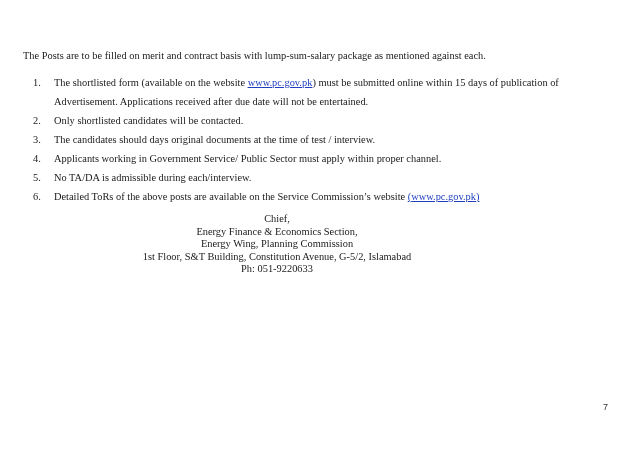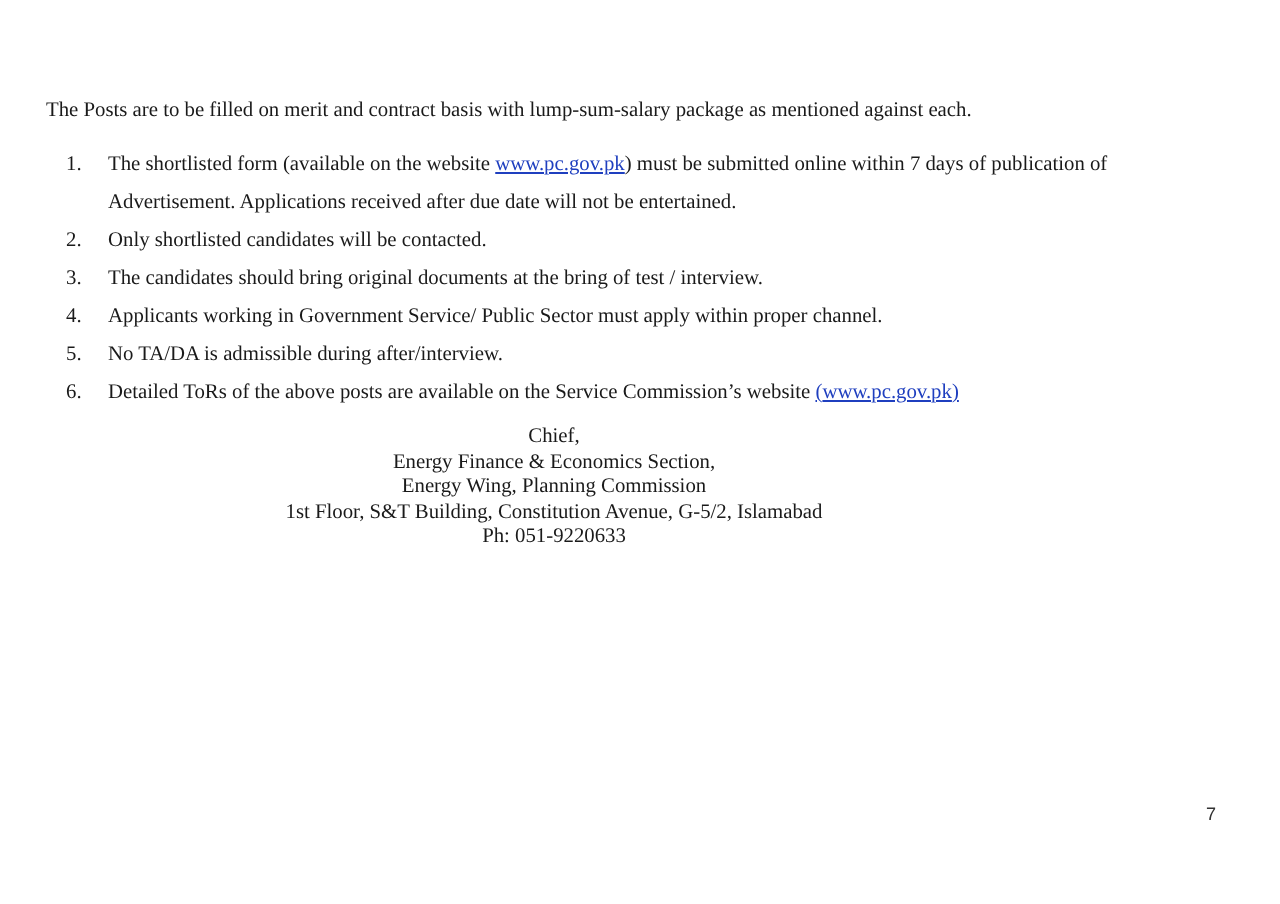--- a/index.html
+++ b/index.html
@@ -67,40 +67,40 @@
 </head>
 <body>
 
 <div>
 
   <p class="intro">The Posts are to be filled on merit and contract basis with lump-sum-salary package as mentioned against each.</p>
 
   <ol class="list">
     <li>
       <span class="num">1.</span>
-      <span>The shortlisted form (available on the website </span><a class="link">www.pc.gov.pk</a><span>) must be submitted online within 7 days of publication of</span>
+      <span>The shortlisted form (available on the website </span><a class="link">www.pc.gov.pk</a><span>) must be submitted online within 15 days of publication of</span>
     </li>
     <li>
       <span>Advertisement. Applications received after due date will not be entertained.</span>
     </li>
     <li>
       <span class="num">2.</span>
       <span>Only shortlisted candidates will be contacted.</span>
     </li>
     <li>
       <span class="num">3.</span>
-      <span>The candidates should bring original documents at the bring of test / interview.</span>
+      <span>The candidates should days original documents at the time of test / interview.</span>
     </li>
     <li>
       <span class="num">4.</span>
       <span>Applicants working in Government Service/ Public Sector must apply within proper channel.</span>
     </li>
     <li>
       <span class="num">5.</span>
-      <span>No TA/DA is admissible during after/interview.</span>
+      <span>No TA/DA is admissible during each/interview.</span>
     </li>
     <li>
       <span class="num">6.</span>
       <span>Detailed ToRs of the above posts are available on the Service Commission’s website </span><a class="link"><span>(</span><span>www.pc.gov.pk</span><span>)</span></a>
     </li>
   </ol>
 
   <div class="address">
     <div>Chief,</div>
     <div>Energy Finance &amp; Economics Section,</div>

